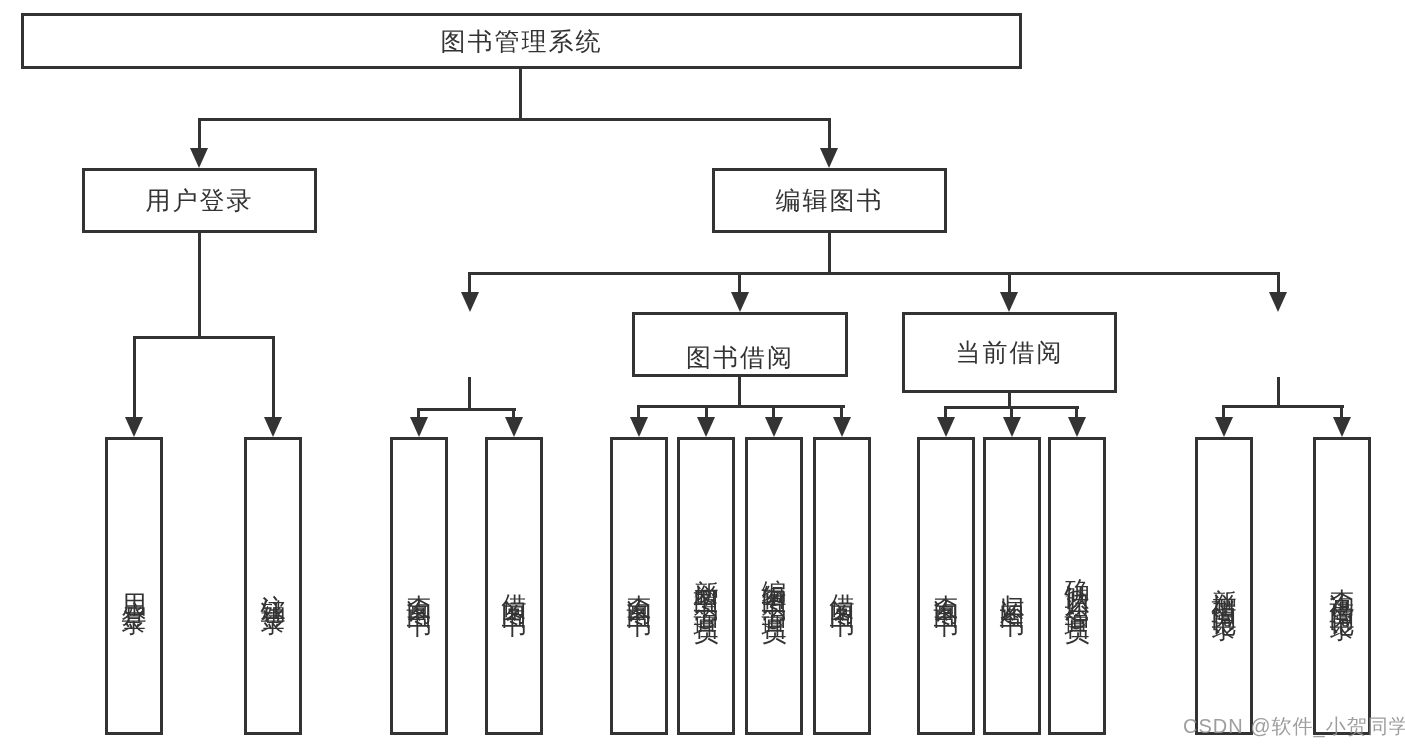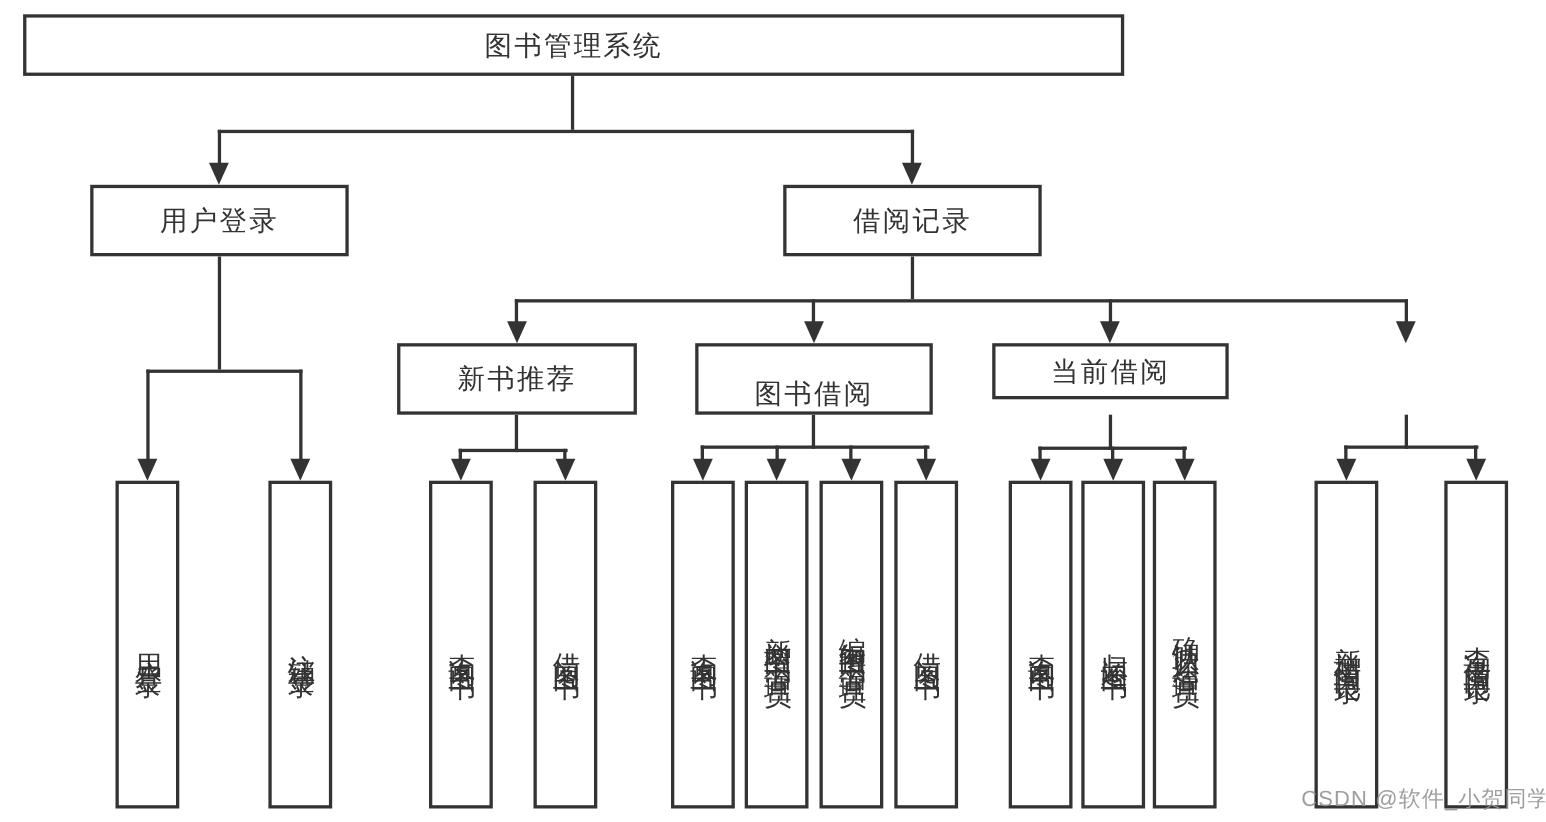--- a/index.html
+++ b/index.html
@@ -115,30 +115,27 @@
   <div class="arrow" style="left:1333px;top:417px;"></div>
 
   <div class="box hbox" style="left:21px;top:13px;width:1001px;height:56px;">
     <span>图书管理系统</span>
   </div>
 
   <div class="box hbox" style="left:82px;top:168px;width:235px;height:65px;">
     <span>用户登录</span>
   </div>
   <div class="box hbox" style="left:712px;top:168px;width:235px;height:65px;">
-    <span>借阅记录</span>
+    <span>编辑图书</span>
   </div>
 
-  <div class="box hbox" style="left:361px;top:312px;width:218px;height:65px;">
-    <span>新书推荐</span>
-  </div>
   <div class="box hbox" style="left:632px;top:312px;width:216px;height:65px;align-items:flex-end;">
     <span>图书借阅</span>
   </div>
-  <div class="box hbox" style="left:902px;top:312px;width:215px;height:51px;">
+  <div class="box hbox" style="left:902px;top:312px;width:215px;height:81px;">
     <span>当前借阅</span>
   </div>
 
   <div class="box vbox" style="left:105px;top:437px;width:58px;height:298px;">
     <span>用户登录</span>
   </div>
   <div class="box vbox" style="left:244px;top:437px;width:58px;height:298px;">
     <span>注销登录</span>
   </div>
 

